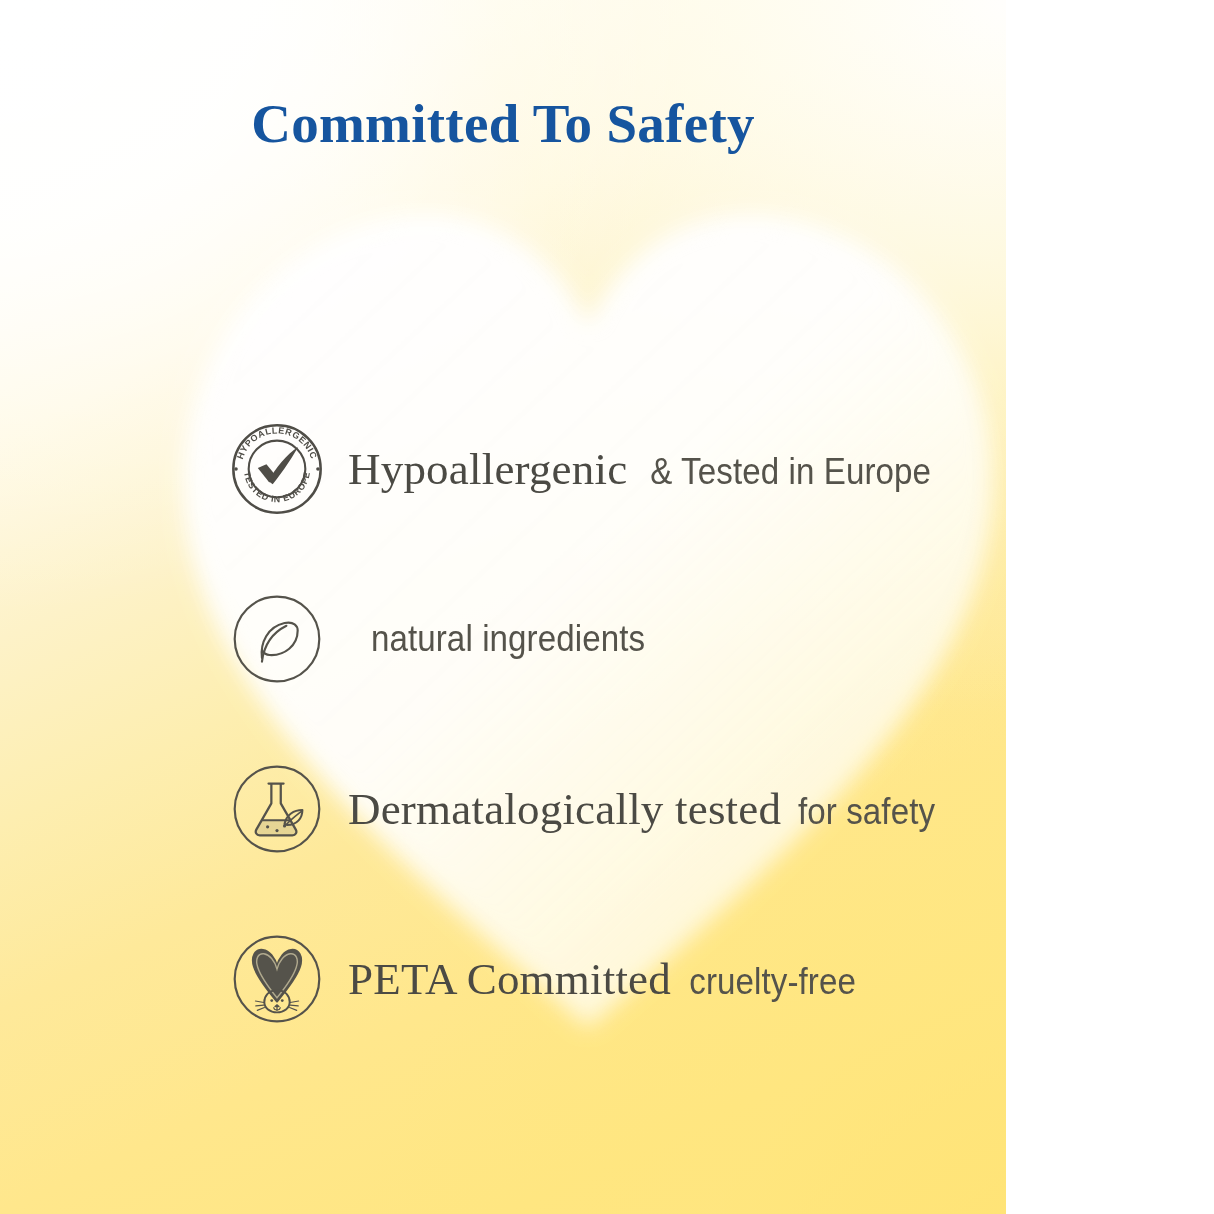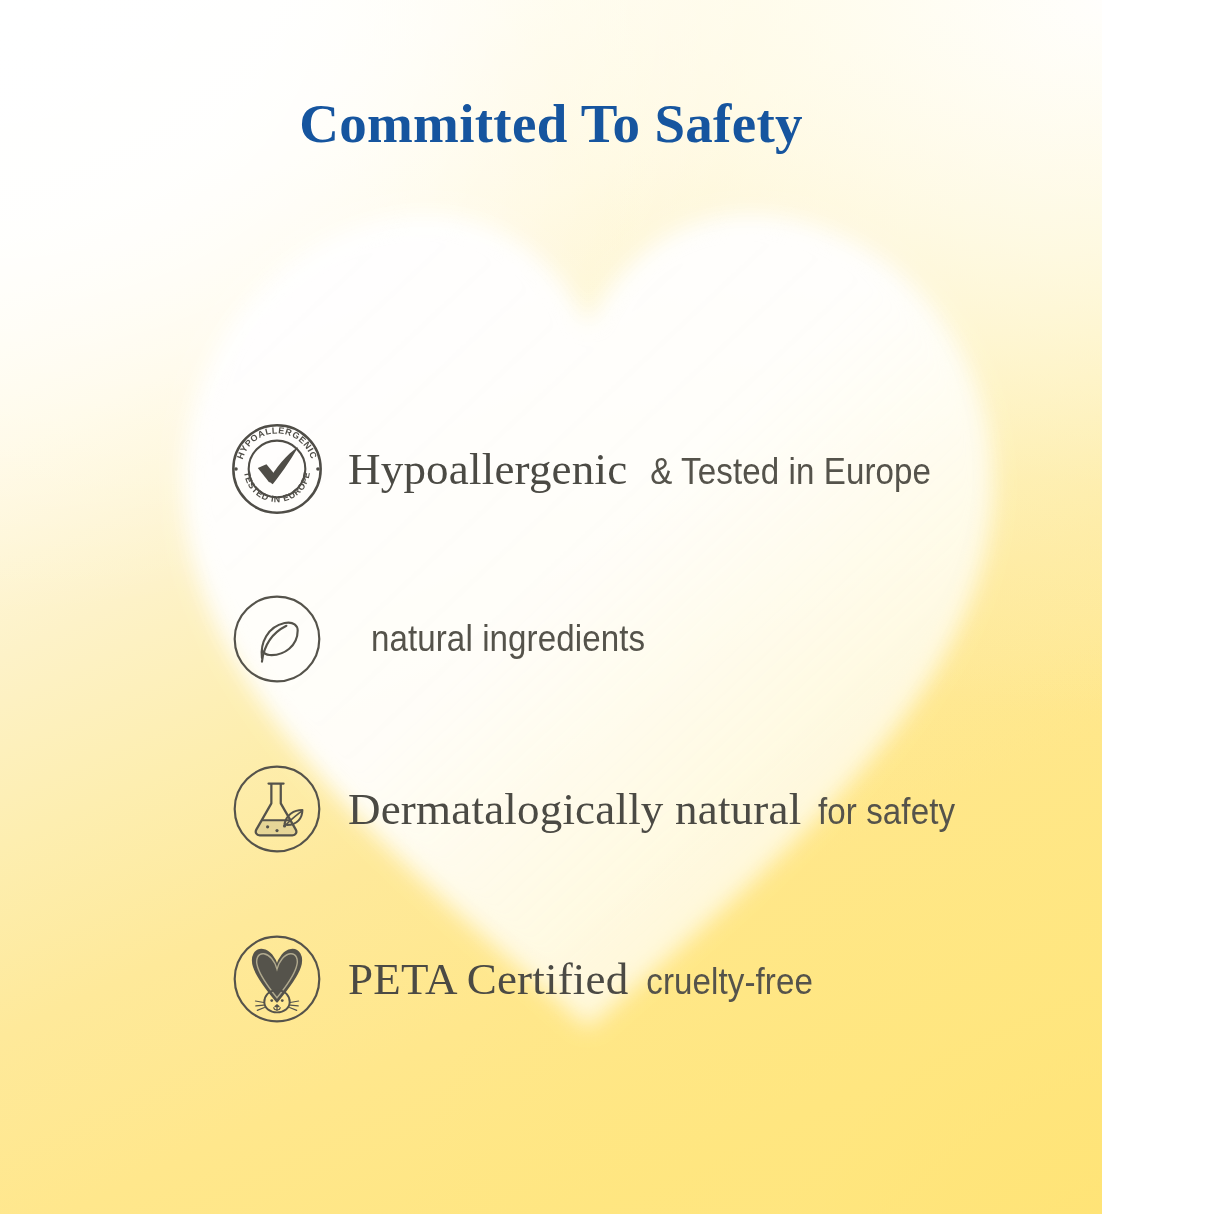--- a/index.html
+++ b/index.html
@@ -4,21 +4,21 @@
 <style>
   * { margin:0; padding:0; box-sizing:border-box; }
   html, body {
     width:1214px; height:1214px;
     overflow:hidden;
     font-family:"Liberation Sans", sans-serif;
   }
 
   #stage {
     position:relative;
-    width:1102px; height:1214px;
+    width:1006px; height:1214px;
     background:#ffe87f;
     overflow:hidden;
   }
 
   
   .bg-base {
     position:absolute; inset:0;
     background:
       linear-gradient(155deg,
         #ffffff 0%,
@@ -208,21 +208,21 @@
                    L 31.6 78 C 28.2 78, 26.4 74.8, 28 72 Z" fill="#55534b" fill-opacity="0.14" stroke="none"></path>
           <path d="M34.6 62 L 63.4 62" stroke="#55534b" stroke-width="2" stroke-linecap="round"></path>
           <circle cx="40" cy="69" r="1.7" fill="#55534b"></circle>
           <circle cx="50" cy="73" r="1.7" fill="#55534b"></circle>
           <circle cx="58" cy="68" r="1.7" fill="#55534b"></circle>
           <path d="M58 66 C 60 56, 68 51, 77 51 C 77 60, 71 67, 61 67 Z" fill="none" stroke="#55534b" stroke-width="2.2" stroke-linejoin="round"></path>
           <path d="M60 66.5 C 65 61, 71 56.5, 76 52.5" fill="none" stroke="#55534b" stroke-width="1.8" stroke-linecap="round"></path>
         </svg>
       </div>
       <div class="claim">
-        <span class="strong">Dermatalogically natural</span>
+        <span class="strong">Dermatalogically tested</span>
         <span class="rest">for safety</span>
       </div>
     </div>
 
     <div class="row">
       <div class="icon-slot">
         <svg width="94" height="94" viewBox="0 0 100 100" xmlns="http://www.w3.org/2000/svg">
           <circle cx="50" cy="50" r="45" fill="none" stroke="#55534b" stroke-width="2.3"></circle>
 
           <path d="M50 74
@@ -247,19 +247,19 @@
           <path d="M50 76.5 L 46.8 79.3 L 50 80.6 L 53.2 79.3 Z" fill="#55534b"></path>
           <path d="M50 80.6 L 50 83" stroke="#55534b" stroke-width="1.3" stroke-linecap="round"></path>
           <path d="M50 83 C 47.4 83, 46.6 81.6, 46.6 80.4" stroke="#55534b" stroke-width="1.2" fill="none" stroke-linecap="round"></path>
           <path d="M50 83 C 52.6 83, 53.4 81.6, 53.4 80.4" stroke="#55534b" stroke-width="1.2" fill="none" stroke-linecap="round"></path>
 
           <path d="M36 75 L 27 73.4 M36 77.8 L 27.4 78.6 M36.6 80.4 L 29 83.4" stroke="#55534b" stroke-width="1.2" stroke-linecap="round"></path>
           <path d="M64 75 L 73 73.4 M64 77.8 L 72.6 78.6 M63.4 80.4 L 71 83.4" stroke="#55534b" stroke-width="1.2" stroke-linecap="round"></path>
         </svg>
       </div>
       <div class="claim">
-        <span class="strong">PETA Certified</span>
+        <span class="strong">PETA Committed</span>
         <span class="rest">cruelty-free</span>
       </div>
     </div>
 
   </div>
 </div>
 
 </body></html>

